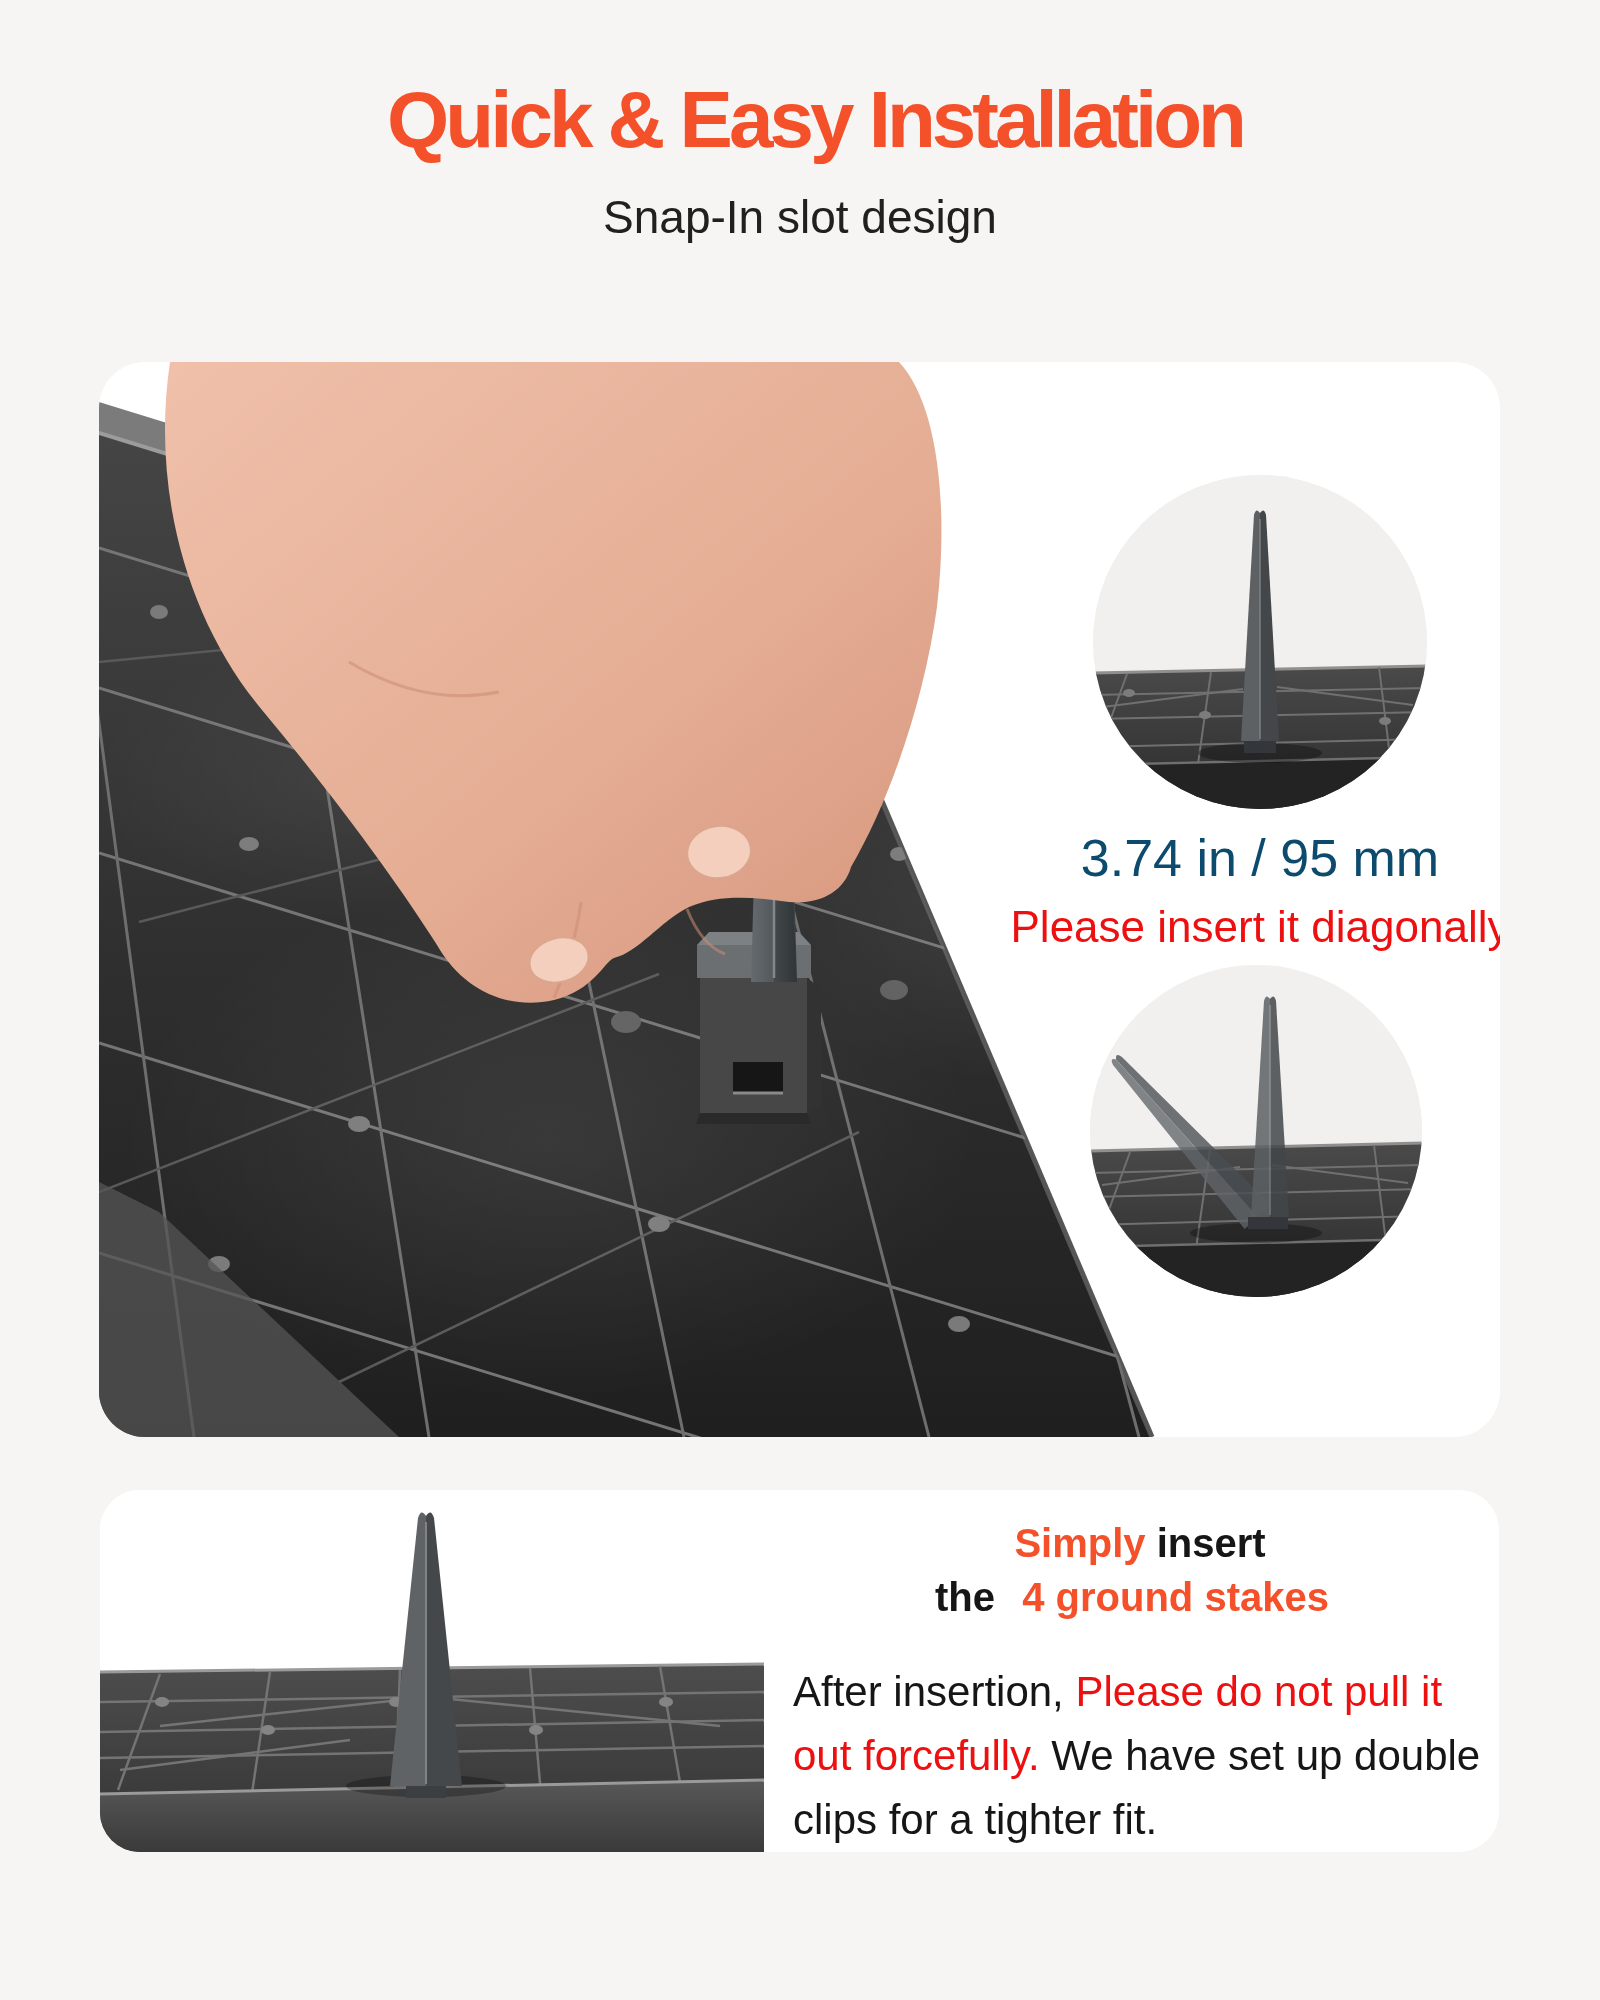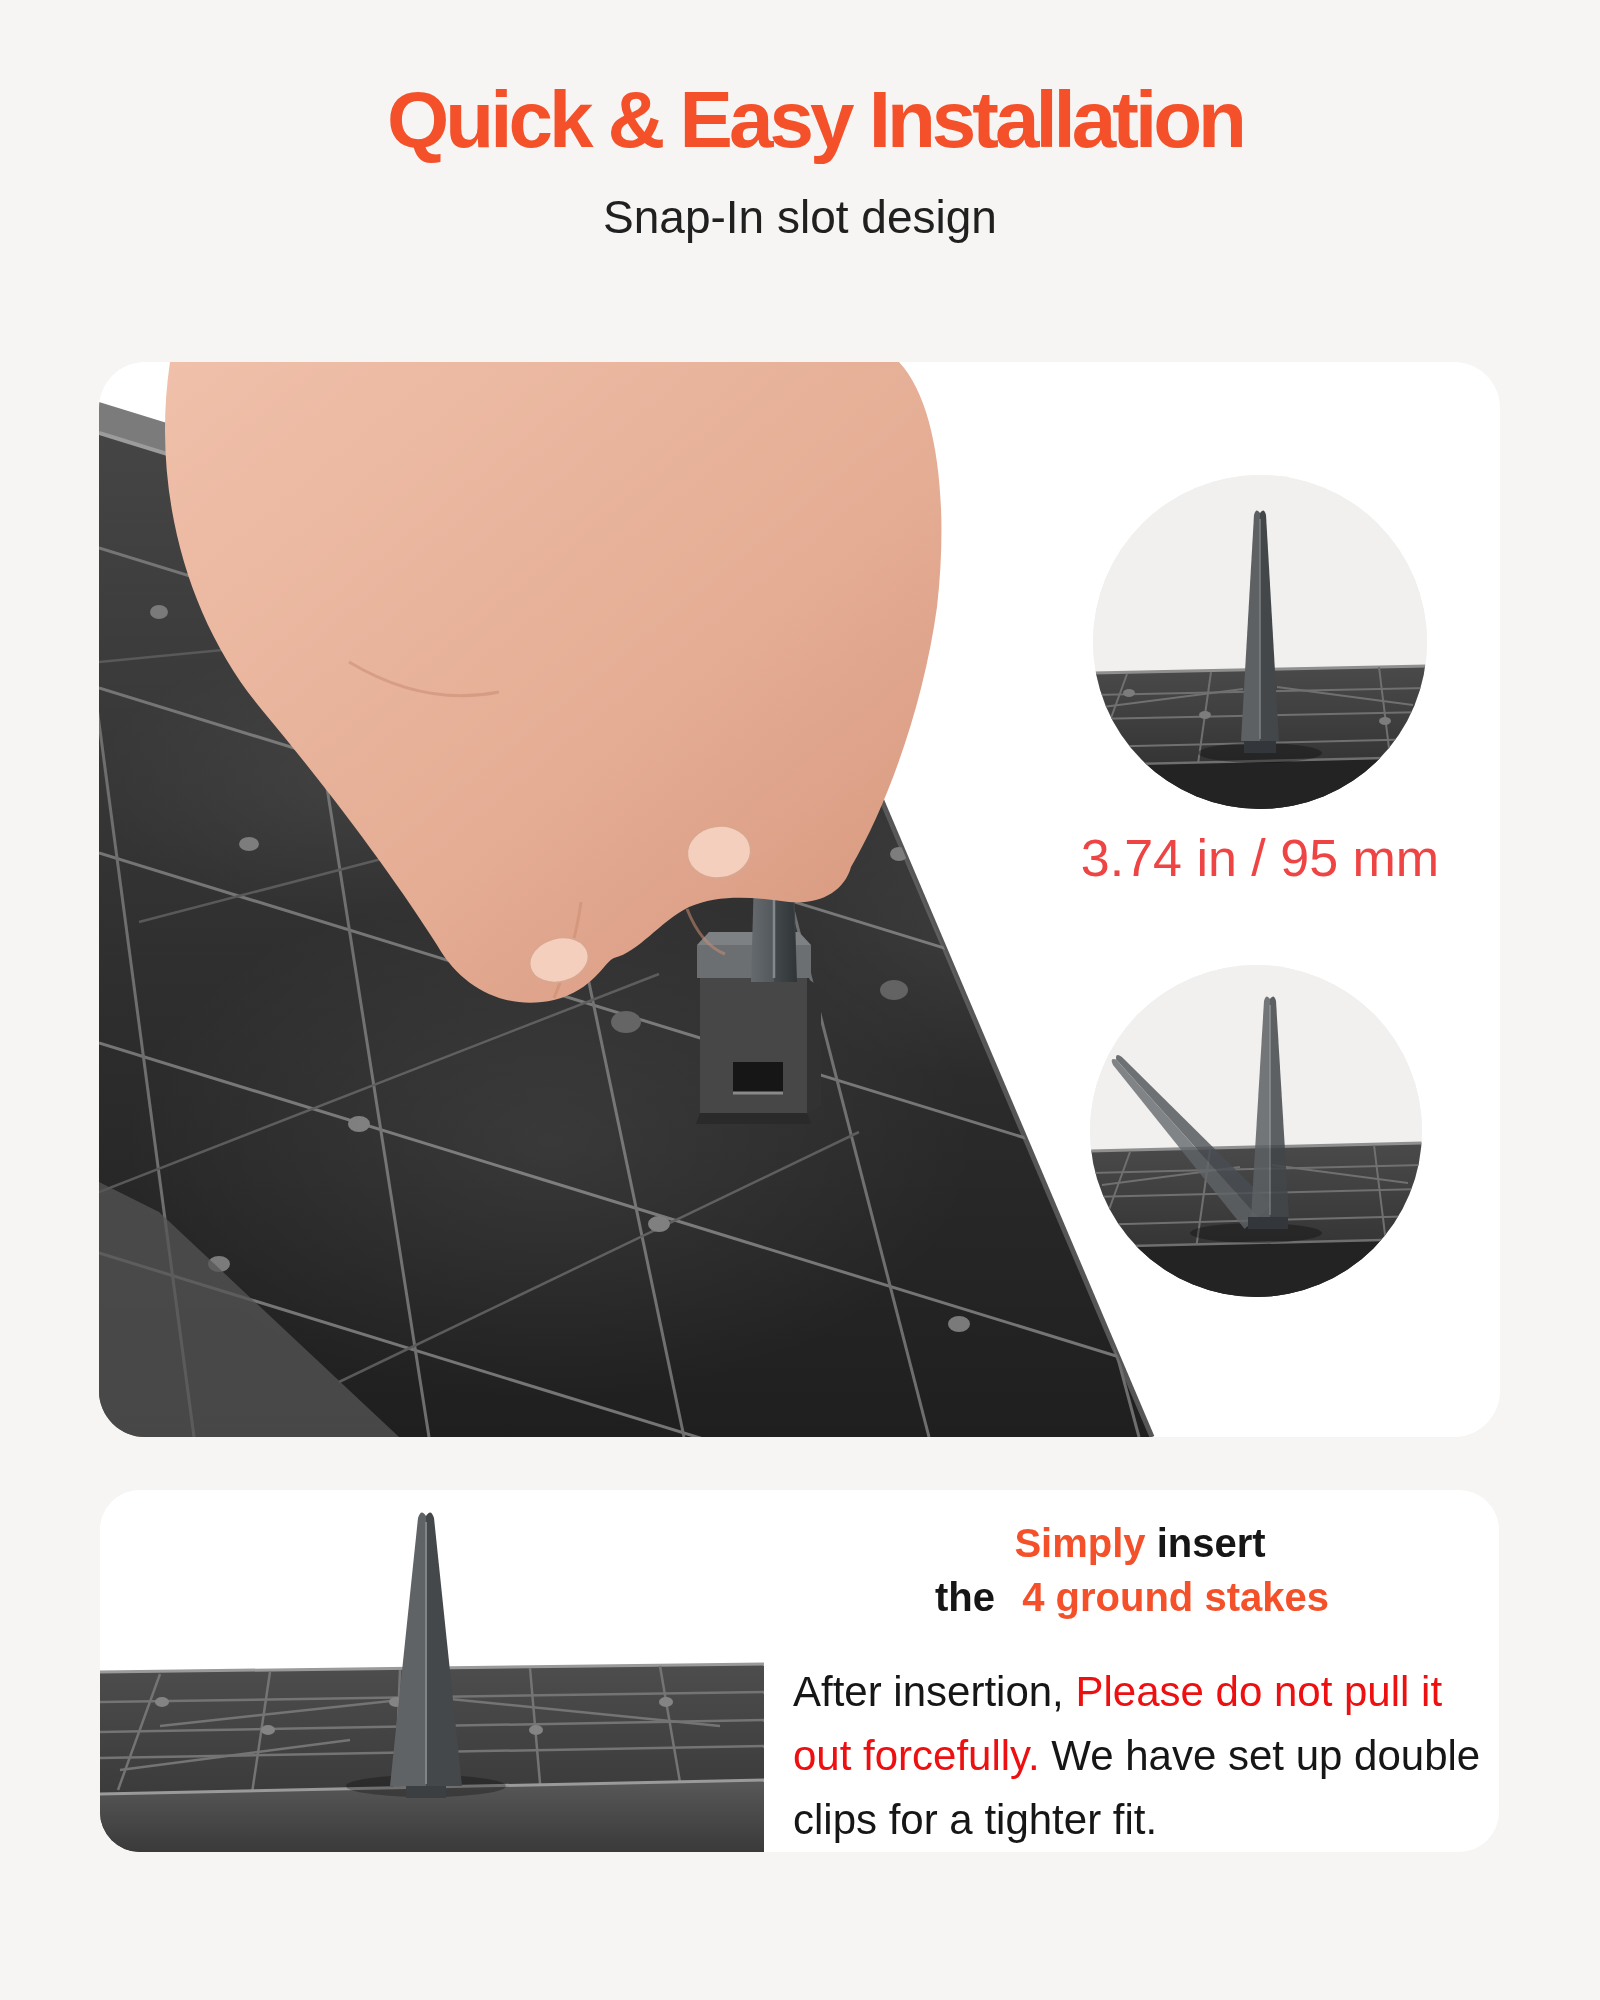--- a/index.html
+++ b/index.html
@@ -18,21 +18,21 @@
   }
   .card{position:absolute;background:#ffffff;overflow:hidden;}
   .main-card{left:99px;top:362px;width:1401px;height:1075px;border-radius:46px;}
   .bottom-card{left:100px;top:1490px;width:1399px;height:362px;border-radius:40px;}
   .photo-svg{position:absolute;left:0;top:0;display:block;}
   .inset-circle{position:absolute;border-radius:50%;overflow:hidden;background:#f1f0ee;}
   .circle-1{left:994px;top:113px;width:334px;height:334px;}
   .circle-2{left:991px;top:603px;width:332px;height:332px;}
   .measure-text{
     position:absolute;left:911px;top:466px;width:500px;text-align:center;
-    font-size:52px;color:#ef4444;white-space:nowrap;
+    font-size:52px;color:#0c4a6e;white-space:nowrap;
   }
   .warning-text{
     position:absolute;left:901px;top:540px;width:520px;text-align:center;
     font-size:44px;color:#ee1010;white-space:nowrap;
   }
   .headline{
     position:absolute;left:664px;top:26px;width:736px;text-align:center;
     font-size:40px;font-weight:bold;line-height:54px;color:#161616;
   }
   .headline .orange{color:#f4512b;margin-left:16px;}
@@ -200,20 +200,21 @@
       <g>
         <path d="M167,38 Q171,32 173,40 L186,266 L167,266 Z" fill="#43474a"></path>
         <path d="M167,38 Q163,32 161,40 L148,266 L167,266 Z" fill="#5d6164"></path>
         <path d="M167,44 L167,264" stroke="#7e8285" stroke-width="1.5"></path>
         <rect x="151" y="266" width="32" height="12" fill="#33363a"></rect>
       </g>
     </svg>
   </div>
 
   <div class="measure-text">3.74 in / 95 mm</div>
+  <div class="warning-text">Please insert it diagonally</div>
 
   <div class="inset-circle circle-2">
     <svg width="332" height="332" viewBox="0 0 332 332">
       <defs>
         <linearGradient id="c2-panel" x1="0" y1="0" x2="0" y2="1">
           <stop offset="0" stop-color="#4a4a4a"></stop>
             <stop offset="1" stop-color="#2b2b2b"></stop>
         </linearGradient>
       </defs>
       <rect width="332" height="332" fill="#f1f0ee"></rect>

